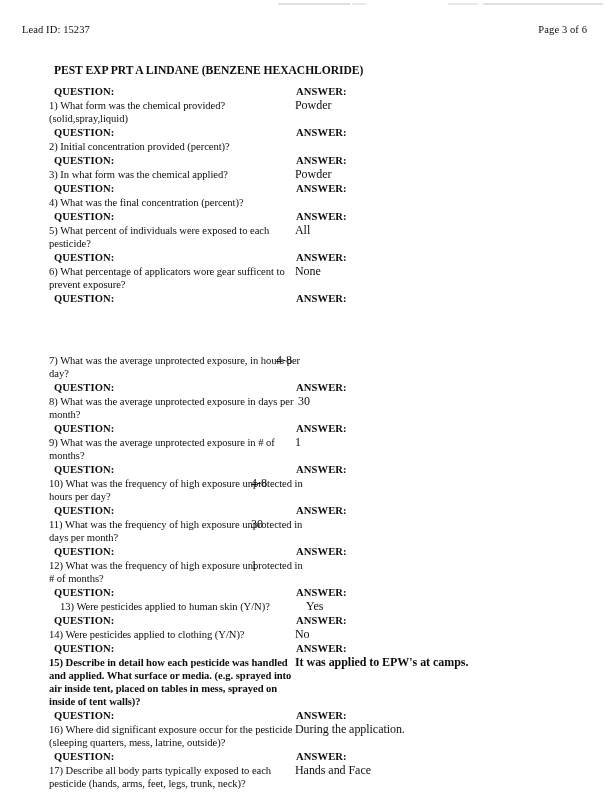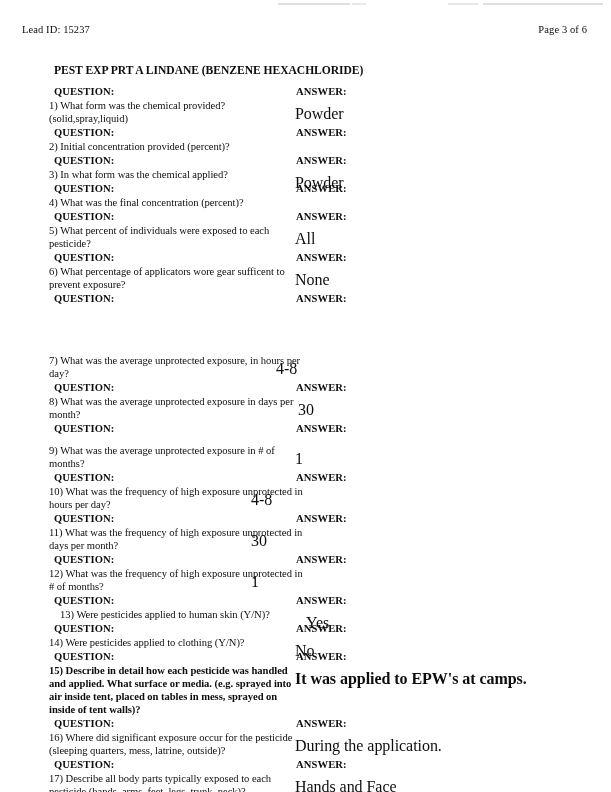--- a/index.html
+++ b/index.html
@@ -119,23 +119,23 @@
     line-height: 13px;
     letter-spacing: -0.05px;
   }
   .q-text.wide {
     width: 258px;
   }
 
   .a-text {
     position: absolute;
     left: 295px;
-    top: 8px;
+    top: 0;
     width: 300px;
-    font-size: 16px;
+    font-size: 12px;
     line-height: 13px;
     letter-spacing: -0.05px;
     white-space: nowrap;
   }
   
   .a-text.inline-collide {
     white-space: nowrap;
   }
 </style>
 </head>
@@ -234,21 +234,21 @@
         <div class="content-row" style="height: 26px;">
           <div class="q-text">8) What was the average unprotected exposure in days per month?</div>
           <div class="a-text" style="left: 298px;">30</div>
         </div>
       </div>
       <div class="qa-block" style="margin-bottom: 2px;">
         <div class="label-row">
           <div class="q-label">QUESTION:</div>
           <div class="a-label">ANSWER:</div>
         </div>
-        <div class="content-row" style="height: 26px; margin-top: 8px;">
+        <div class="content-row" style="height: 26px;">
           <div class="q-text">9) What was the average unprotected exposure in # of months?</div>
           <div class="a-text">1</div>
         </div>
       </div>
       <div class="qa-block" style="margin-bottom: 2px;">
         <div class="label-row">
           <div class="q-label">QUESTION:</div>
           <div class="a-label">ANSWER:</div>
         </div>
         <div class="content-row" style="height: 26px;">

